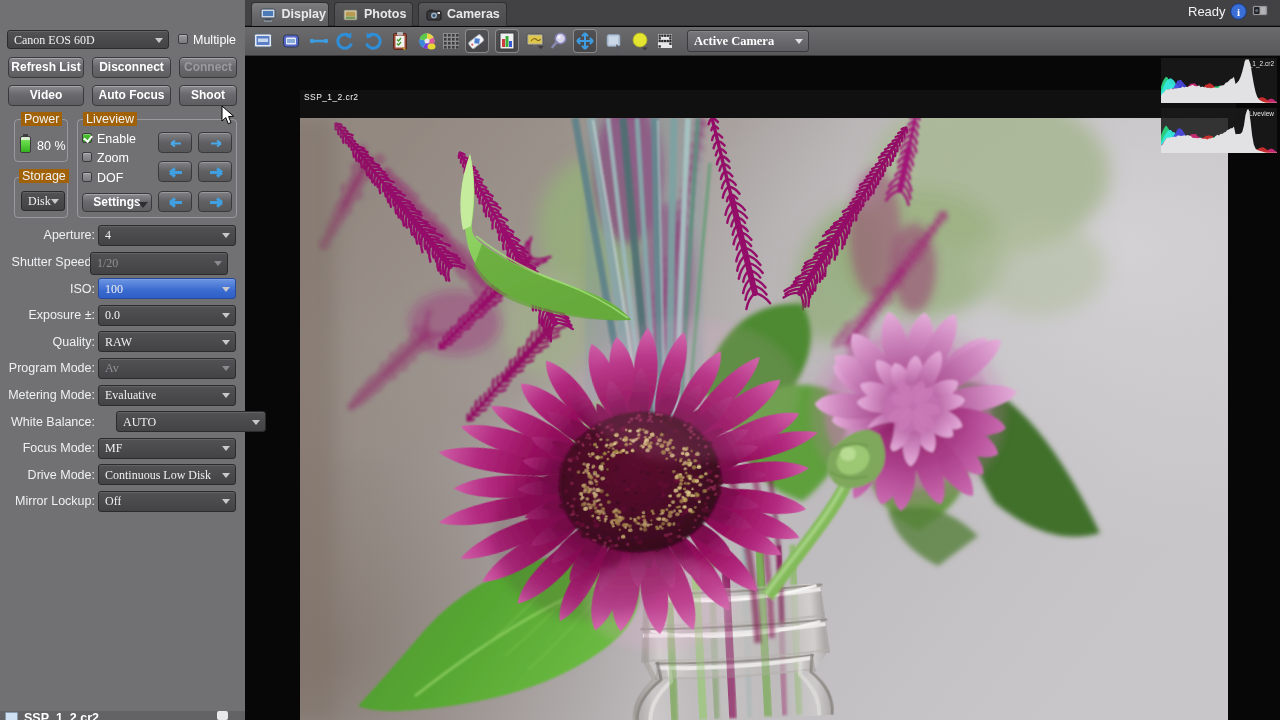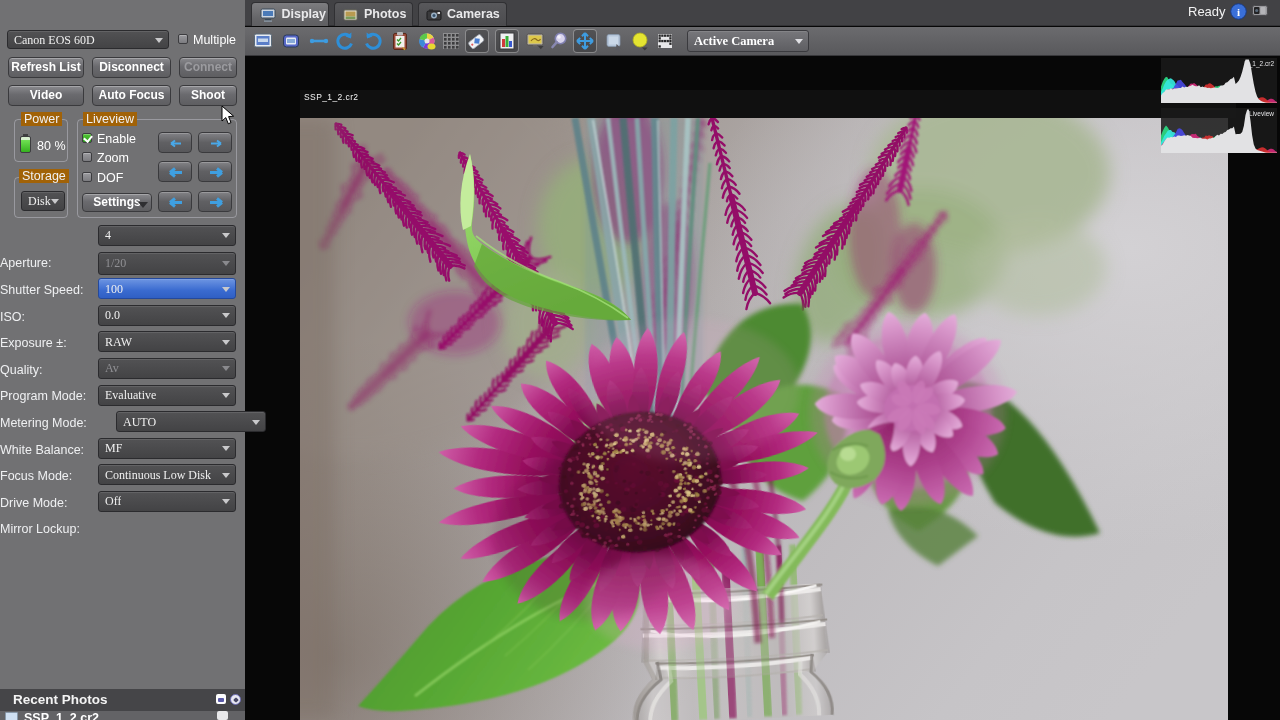--- a/index.html
+++ b/index.html
@@ -15,21 +15,21 @@
 .combo .ar{position:absolute;right:5px;top:50%;margin-top:-2px;width:0;height:0;border-left:4.5px solid transparent;border-right:4.5px solid transparent;border-top:5px solid #c9c9cb;}
 .combo.dis .tx{color:#909094}
 .combo.dis .ar{border-top-color:#8a8a8e}
 .combo.sel{background:linear-gradient(#6d95e2,#3a6bd0 60%,#2f5fc4);border-color:#24499c;}
 .cb{position:absolute;width:10px;height:10px;background:linear-gradient(#9a9a9e,#7c7c80);border:1px solid #3c3c3f;border-radius:2px;box-shadow:inset 0 1px 0 rgba(255,255,255,.25);}
 .cb.on{background:linear-gradient(#52c636,#2f9e1e);}
 .cb.on:after{content:"";position:absolute;left:2px;top:0px;width:4px;height:6px;border:solid #fff;border-width:0 2px 2px 0;transform:rotate(40deg);}
 .lbl{position:absolute;color:#ffffff;font-size:12.5px;white-space:nowrap;}
 .gbox{position:absolute;border:1px solid #94949a;border-color:rgba(230,230,240,.35);border-radius:4px;}
 .glab{position:absolute;color:#f0f1f3;font-size:12.5px;background:#a16207;padding:0 3px;white-space:nowrap;text-align:center;}
-.rowlab{position:absolute;color:#eff0f2;font-size:12.5px;width:95px;left:0;margin-top:28px;}
+.rowlab{position:absolute;color:#eff0f2;font-size:12.5px;text-align:right;width:95px;left:0;}
 .abtn{position:absolute;width:34px;height:21px;background:linear-gradient(#828286,#606063 50%,#57575a);border:1px solid #3a3a3d;border-radius:4px;box-shadow:inset 0 1px 0 rgba(255,255,255,.2);}
 #mainbg{position:absolute;left:245px;top:0;width:1035px;height:720px;background:#070707;}
 #tabbar{position:absolute;left:245px;top:0;width:1035px;height:26px;background:#424245;border-bottom:1px solid #333336;}
 .tab{position:absolute;top:2px;height:24px;border:1px solid #303033;border-bottom:none;border-radius:4px 4px 0 0;background:linear-gradient(#58585b,#4b4b4e);color:#e9e9eb;font-size:12.5px;font-weight:bold;}
 .tab.act{background:linear-gradient(#7d7d80,#646467 70%,#5f5f62);}
 .tab .tl{position:absolute;top:4px;text-align:right;}
 #toolbar{position:absolute;left:245px;top:27px;width:1035px;height:29px;background:linear-gradient(#6b6b6e,#59595c);border-bottom:1px solid #38383b;}
 .tbtn{position:absolute;top:29px;width:24px;height:24px;border-radius:4px;}
 .tbtn.pressed{background:rgba(0,0,0,.22);box-shadow:inset 0 0 0 1px rgba(255,255,255,.35);}
 #photoarea{position:absolute;overflow:hidden;left:300px;top:118px;width:928px;height:602px;background:#b7b4b6;}
@@ -1097,21 +1097,21 @@
         <path d="M11 10.5 h12 M23 10.5 l-5-4 M23 10.5 l-5 4" stroke="#3f9fe0" stroke-width="3" fill="none"></path>
       </svg></div>
 
  <div id="rows"></div>
  <span class="rowlab" style="top:228.4px">Aperture:</span>
  <div class="combo " style="left:98px;top:224.9px;width:138px;height:21px">
       <span class="tx">4</span>
       <span class="ar"></span>
     </div>
  <span class="rowlab" style="top:255.0px">Shutter Speed:</span>
- <div class="combo dis" style="left:98px;top:251.5px;width:138px;height:23px">
+ <div class="combo dis" style="left:90px;top:251.5px;width:138px;height:23px">
       <span class="tx">1/20</span>
       <span class="ar"></span>
     </div>
  <span class="rowlab" style="top:281.6px">ISO:</span>
  <div class="combo sel" style="left:98px;top:278.1px;width:138px;height:21px">
       <span class="tx">100</span>
       <span class="ar"></span>
     </div>
  <span class="rowlab" style="top:308.2px">Exposure ±:</span>
  <div class="combo " style="left:98px;top:304.7px;width:138px;height:21px">
@@ -1146,25 +1146,20 @@
  <span class="rowlab" style="top:467.8px">Drive Mode:</span>
  <div class="combo " style="left:98px;top:464.3px;width:138px;height:21px">
       <span class="tx">Continuous Low Disk</span>
       <span class="ar"></span>
     </div>
  <span class="rowlab" style="top:494.4px">Mirror Lockup:</span>
  <div class="combo " style="left:98px;top:490.9px;width:138px;height:21px">
       <span class="tx">Off</span>
       <span class="ar"></span>
     </div>
- <div id="rphotos">Recent Photos<span class="ticon1" style="left:216px;top:5px">
-        <i></i>
-      </span><span class="ticon2" style="left:230px;top:5px">
-        <i></i>
-      </span></div>
  <div id="rrow">
       <span style="position:absolute;left:5px;top:1px;width:13px;height:9px;background:#cfe0f2;border:1px solid #8899aa;border-radius:1px;"></span>
       <span style="position:absolute;left:24px;top:0px;color:#fff;font-size:12.5px;font-weight:bold;">SSP_1_2.cr2</span>
       <span style="position:absolute;left:217px;top:0px;width:11px;height:9px;background:#e8e8ea;border-radius:2px;"></span>
     </div>
 </div>
 
 <div class="tab act" style="left:250.5px;width:78px">
     <svg style="position:absolute;left:8px;top:5px" width="16" height="14" viewBox="0 0 16 14">
       <rect x="1" y="1" width="14" height="9" rx="1.5" fill="#cdd6e2" stroke="#3a4a5a"></rect>

